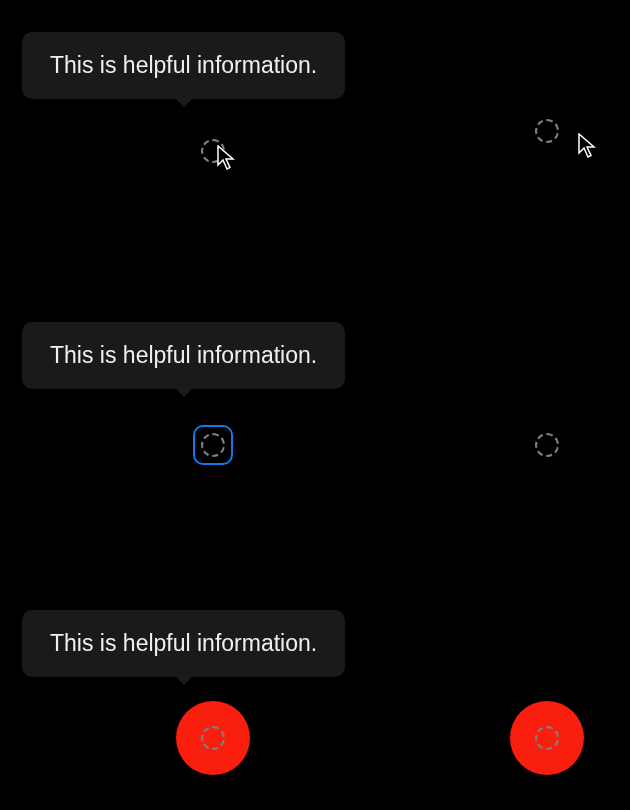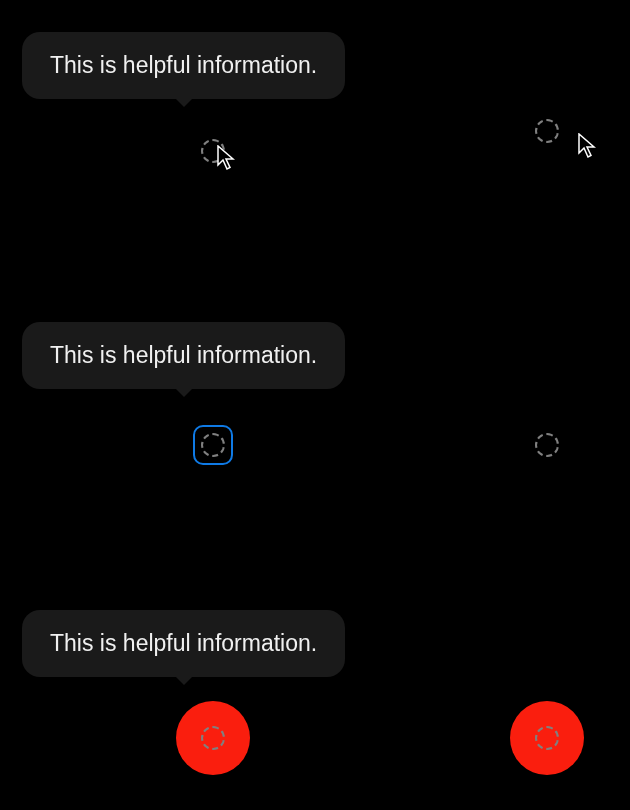--- a/index.html
+++ b/index.html
@@ -16,21 +16,21 @@
       left: 0;
       width: 630px;
     }
     .tooltip {
       position: absolute;
       background: #1a1a1a;
       color: #f0f0f0;
       font-size: 23px;
       font-weight: 400;
       padding: 20px 28px;
-      border-radius: 18px;
+      border-radius: 10px;
       white-space: nowrap;
     }
     .tooltip::after {
       content: "";
       position: absolute;
       bottom: -8px;
       left: 50%;
       transform: translateX(-50%);
       border-left: 9px solid transparent;
       border-right: 9px solid transparent;

